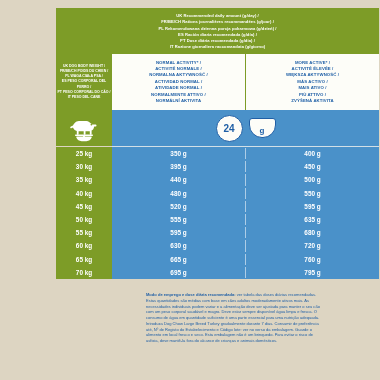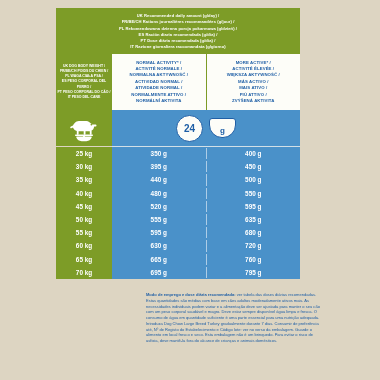--- a/index.html
+++ b/index.html
@@ -6,21 +6,21 @@
   body{
     width:380px;height:380px;
     background:#ddd5c2;
     font-family:"Liberation Sans", sans-serif;
     overflow:hidden;
     position:relative;
   }
   #panel{
     position:absolute;
     left:56px;top:8px;
-    width:244px;height:276px;
+    width:323px;height:276px;
   }
   
   .green-head{
     background:#7d9c27;
     height:46px;
     padding-top:5px;
     box-sizing:border-box;
     text-align:center;
   }
   .green-head .line{

